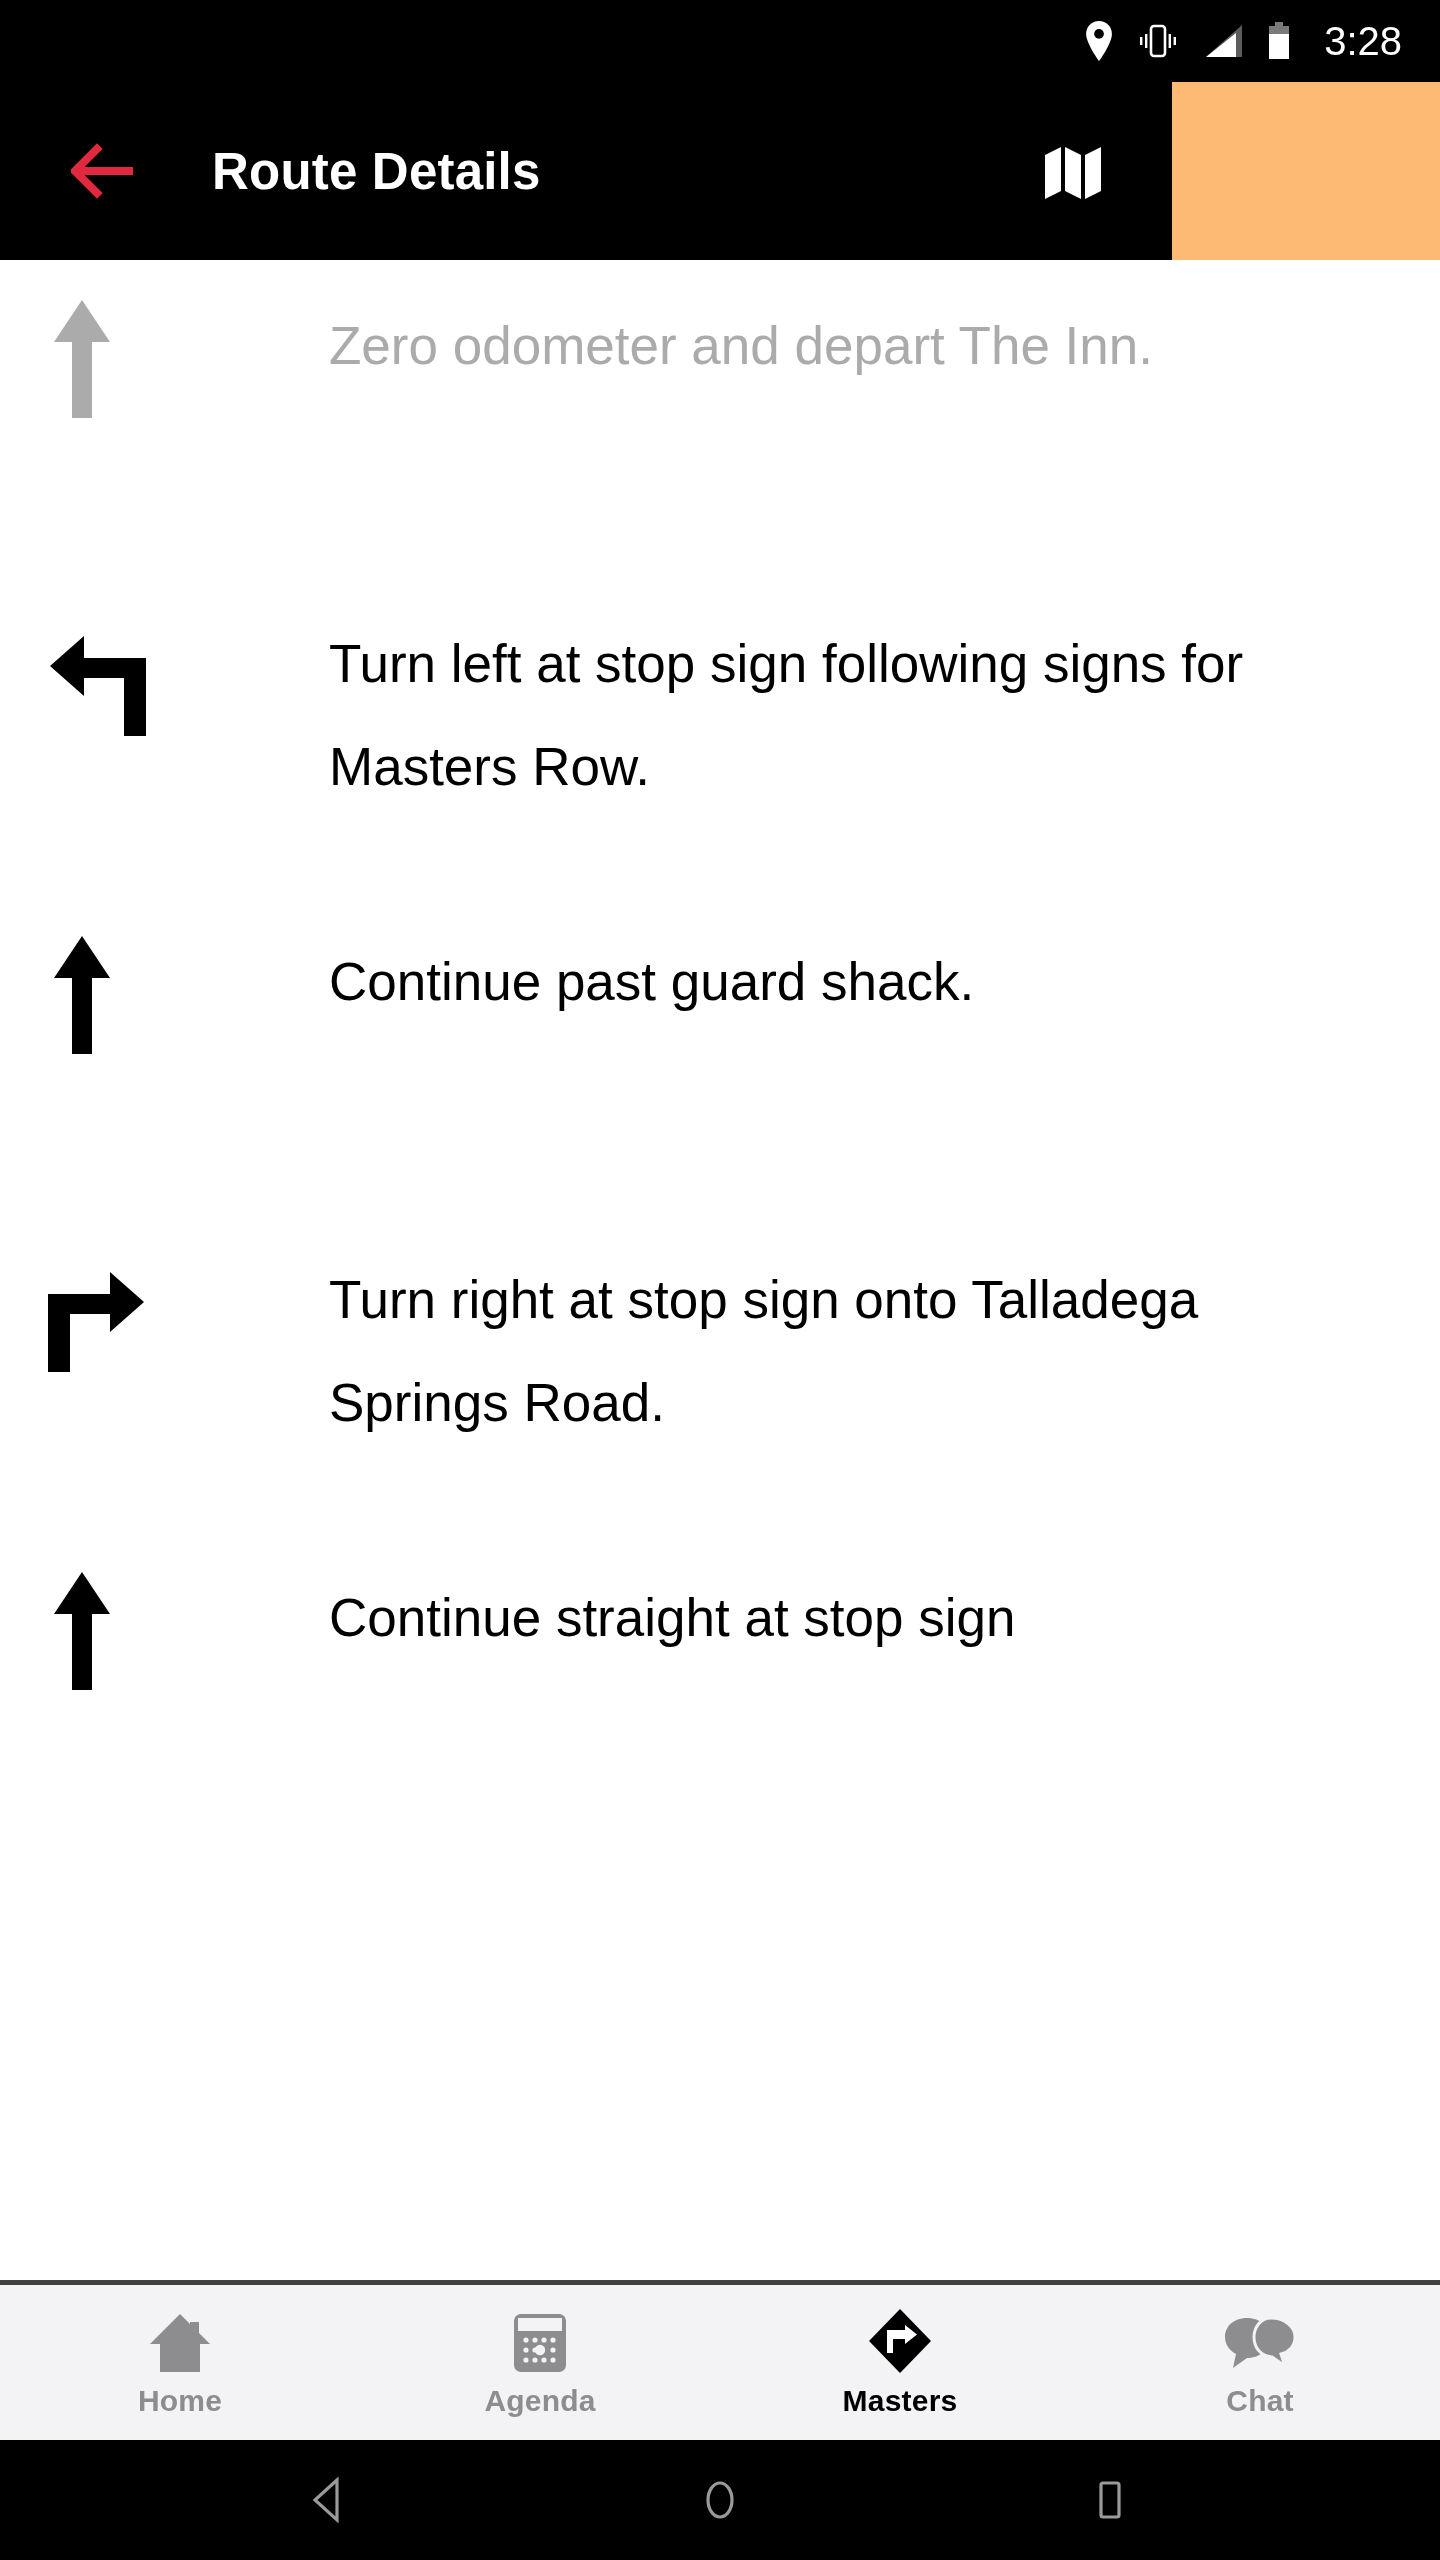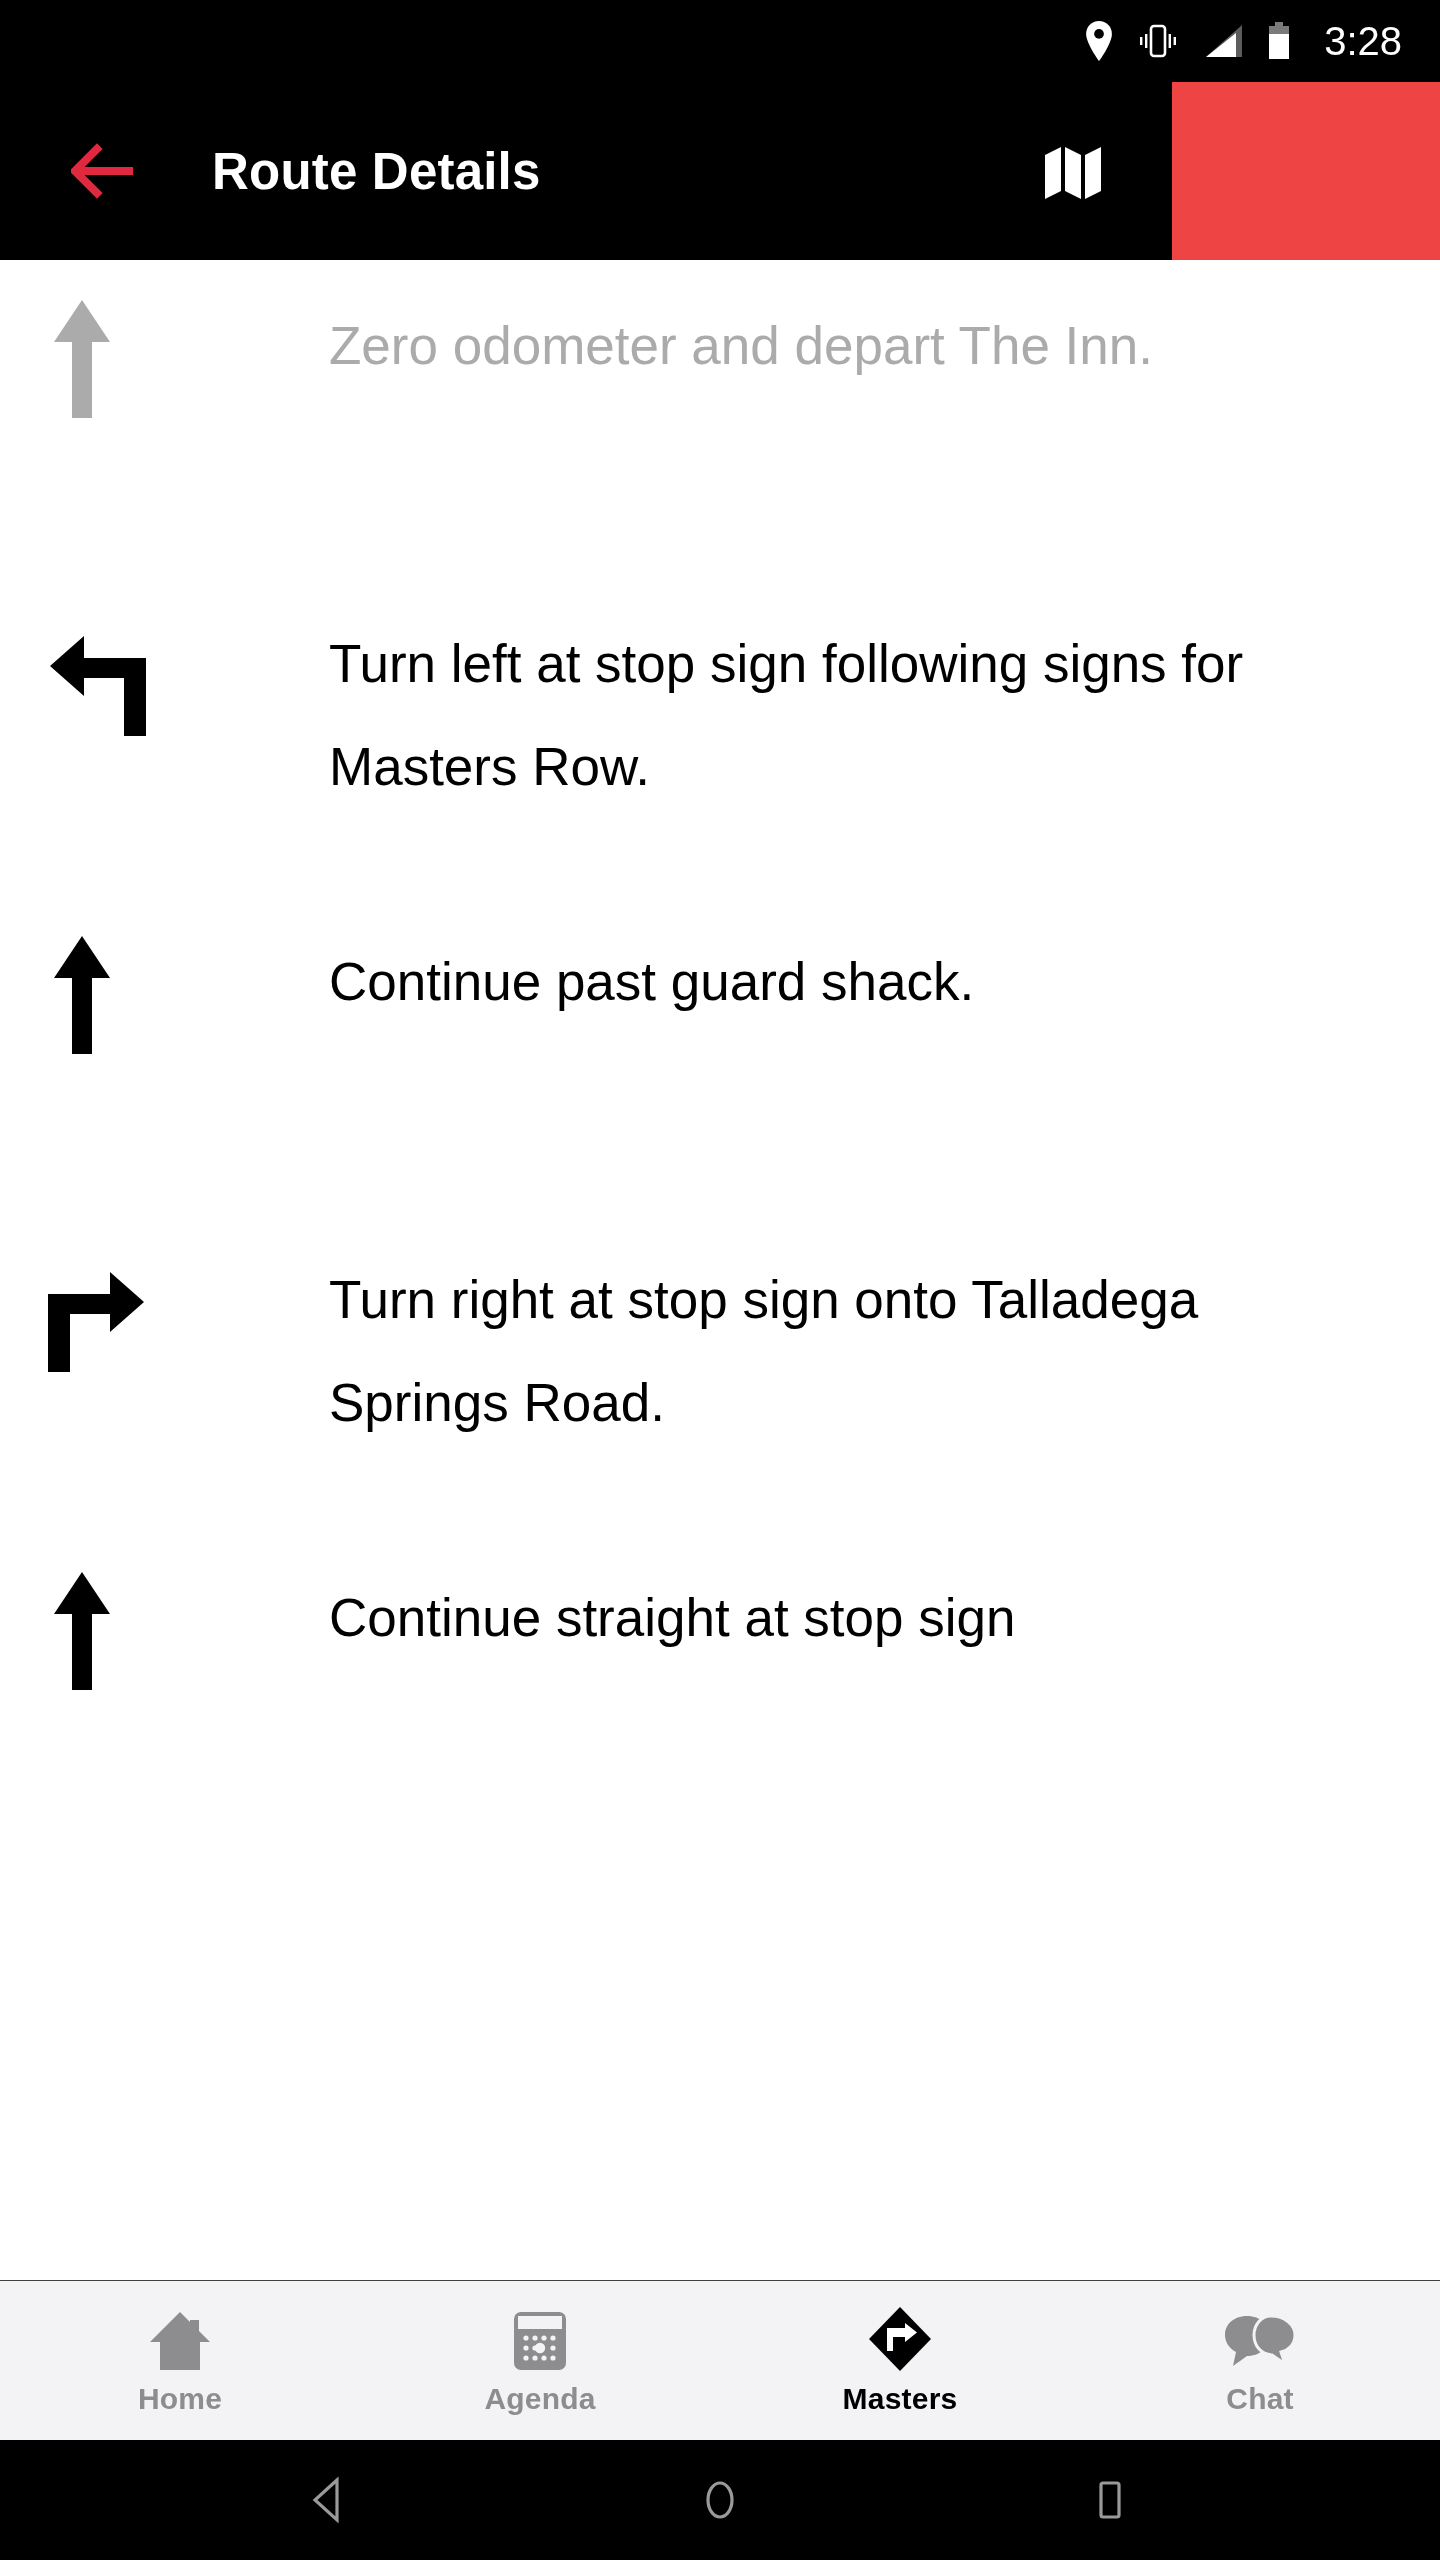--- a/index.html
+++ b/index.html
@@ -2,21 +2,21 @@
 <html><head>
 <meta charset="utf-8">
 <style>
   * { margin:0; padding:0; box-sizing:border-box; }
   html, body {
     width:1440px; height:2560px;
     background:#ffffff;
     font-family:"Liberation Sans", sans-serif;
     overflow:hidden;
   }
-  #app { position:relative; width:1440px; height:2560px; background:#ef4444; }
+  #app { position:relative; width:1440px; height:2560px; background:#fdba74; }
 
   
   .statusbar{
     position:absolute; top:0; left:0; width:1440px; height:82px;
     background:#000000;
     display:flex; align-items:center; justify-content:flex-end;
     padding-right:38px; gap:22px;
   }
   .sb-icon{ display:flex; align-items:center; justify-content:center; }
   .sb-time{
@@ -66,21 +66,21 @@
     margin-left:15px;
   }
   .step.muted .step-text{ color:#ababab; }
   .step.accent  .step-text{ color:#e0283f; }
 
   
   .bottomnav{
     position:absolute; left:0; bottom:120px; width:1440px; height:160px;
     background:#f3f2f4;
     display:flex; align-items:center; justify-content:space-around;
-    border-top:1px solid #404040;
+    border-top:5px solid #404040;
   }
   .navitem{
     flex:1 1 0; height:160px;
     display:flex; flex-direction:column; align-items:center; justify-content:center;
     gap:10px; cursor:pointer;
   }
   .navitem .navlabel{
     font-size:30px; font-weight:bold; color:#8d8d8f; letter-spacing:.2px;
   }
   .navitem.active .navlabel{ color:#000000; }

